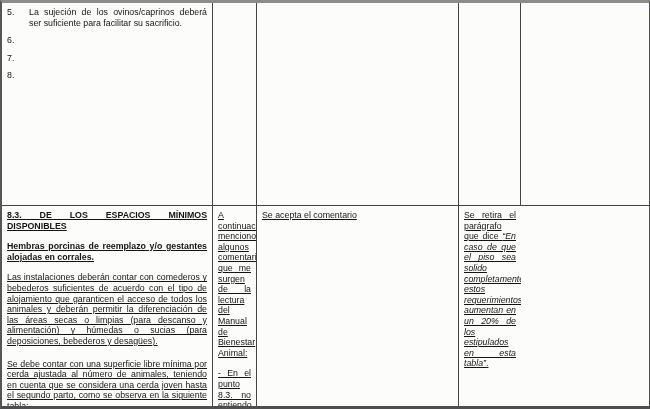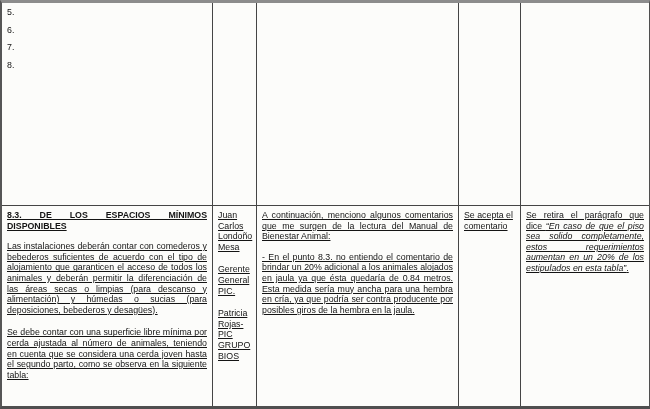--- a/index.html
+++ b/index.html
@@ -47,47 +47,44 @@
 </style>
 </head>
 <body>
 
 <div class="page">
   <div class="tbl">
 
     <div class="cell col1 row1">
       <div class="item">
         <span class="num">5.</span>
+        <div class="txt">La sujeción de los ovinos/caprinos deberá ser suficiente para facilitar su sacrificio.</div>
       </div>
       <div class="item">
         <span class="num">6.</span>
       </div>
       <div class="item">
         <span class="num">7.</span>
       </div>
       <div class="item">
         <span class="num">8.</span>
       </div>
     </div>
     <div class="cell col2 row1"></div>
     <div class="cell col3 row1"></div>
     <div class="cell col4 row1"></div>
     <div class="cell col5 row1"></div>
 
     <div class="cell col1 row2">
       <p class="para j b">8.3. DE LOS ESPACIOS MÍNIMOS DISPONIBLES</p>
+      <p class="para j b">Hembras porcinas de reemplazo y/o gestantes alojadas en corrales.</p>
       <p class="para gap-lg j">Las instalaciones deberán contar con comederos y bebederos suficientes de acuerdo con el tipo de alojamiento que garanticen el acceso de todos los animales y deberán permitir la diferenciación de las áreas secas o limpias (para descanso y alimentación) y húmedas o sucias (para deposiciones, bebederos y desagües).</p>
       <p class="j">Se debe contar con una superficie libre mínima por cerda ajustada al número de animales, teniendo en cuenta que se considera una cerda joven hasta el segundo parto, como se observa en la siguiente tabla:</p>
     </div>
 
-    <div class="cell col2 row2">
-      <p class="who">Juan Carlos Londoño Mesa</p>
-      <p class="who">Gerente General PIC.</p>
-      <p>Patricia Rojas- PIC GRUPO BIOS</p>
-    </div>
 
     <div class="cell col3 row2">
       <p class="para j">A continuación, menciono algunos comentarios que me surgen de la lectura del Manual de Bienestar Animal:</p>
       <p class="para j">- En el punto 8.3. no entiendo el comentario de brindar un 20% adicional a los animales alojados en jaula ya que ésta quedaría de 0.84 metros. Esta medida sería muy ancha para una hembra en cría, ya que podría ser contra producente por posibles giros de la hembra en la jaula.</p>
     </div>
 
     <div class="cell col4 row2">
       <p>Se acepta el comentario</p>
     </div>
 

